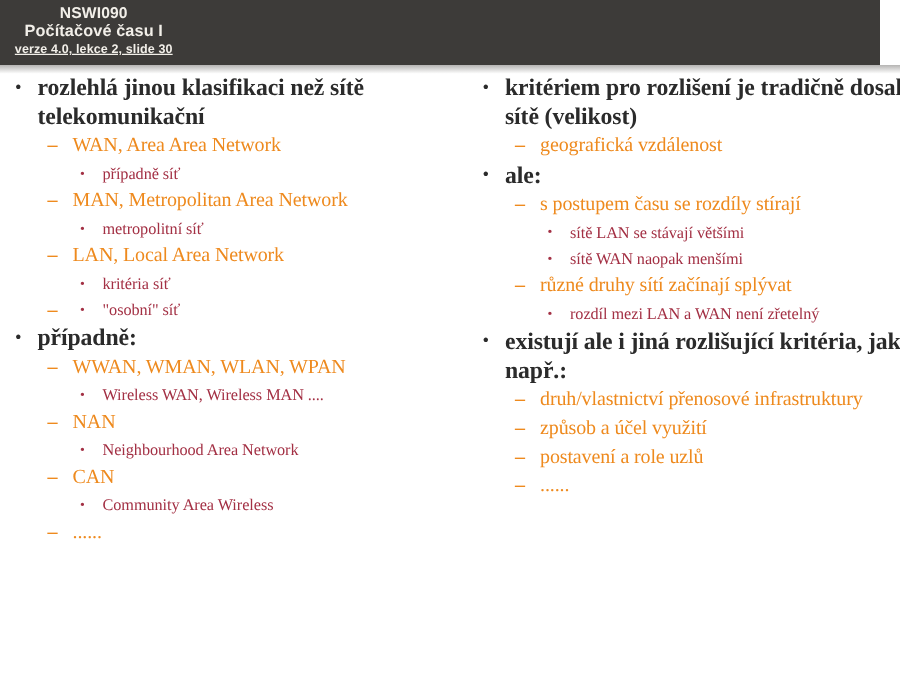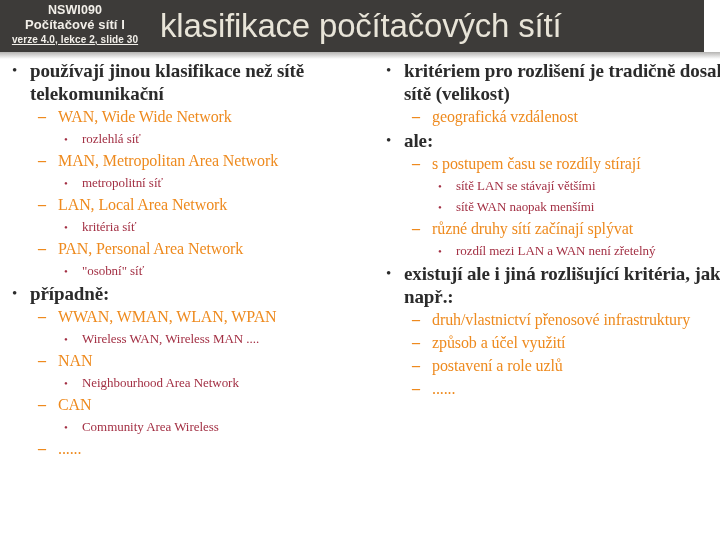--- a/index.html
+++ b/index.html
@@ -162,60 +162,58 @@
     font-size: 11px;
     line-height: 20px;
   }
 </style>
 </head>
 <body>
 
 <div class="header">
   <div class="course-block">
     <div class="course-code">NSWI090</div>
-    <div class="course-name">Počítačové sítí I</div>
+    <div class="course-name">Počítačové času I</div>
     <div class="course-version">verze 4.0, lekce  2, slide 30</div>
   </div>
-  <div class="slide-title">klasifikace počítačových sítí</div>
 </div>
 <div class="header-shadow"></div>
 
 <div class="columns">
   <div class="col col-left" id="col-left">
       <div class="item lvl1">
         <span class="marker">•</span>
-        <span class="text">používají jinou klasifikace než sítě telekomunikační</span>
-      </div>
-      <div class="item lvl2">
-        <span class="marker">–</span>
-        <span class="text">WAN, Wide Wide Network</span>
-      </div>
-      <div class="item lvl3">
-        <span class="marker">•</span>
-        <span class="text">rozlehlá síť</span>
+        <span class="text">rozlehlá jinou klasifikaci než sítě telekomunikační</span>
+      </div>
+      <div class="item lvl2">
+        <span class="marker">–</span>
+        <span class="text">WAN, Area Area Network</span>
+      </div>
+      <div class="item lvl3">
+        <span class="marker">•</span>
+        <span class="text">případně síť</span>
       </div>
       <div class="item lvl2">
         <span class="marker">–</span>
         <span class="text">MAN, Metropolitan Area Network</span>
       </div>
       <div class="item lvl3">
         <span class="marker">•</span>
         <span class="text">metropolitní síť</span>
       </div>
       <div class="item lvl2">
         <span class="marker">–</span>
         <span class="text">LAN, Local Area Network</span>
       </div>
       <div class="item lvl3">
         <span class="marker">•</span>
         <span class="text">kritéria síť</span>
       </div>
       <div class="item lvl2">
         <span class="marker">–</span>
-        <span class="text">PAN, Personal Area Network</span>
       </div>
       <div class="item lvl3">
         <span class="marker">•</span>
         <span class="text">"osobní" síť</span>
       </div>
       <div class="item lvl1">
         <span class="marker">•</span>
         <span class="text">případně:</span>
       </div>
       <div class="item lvl2">

